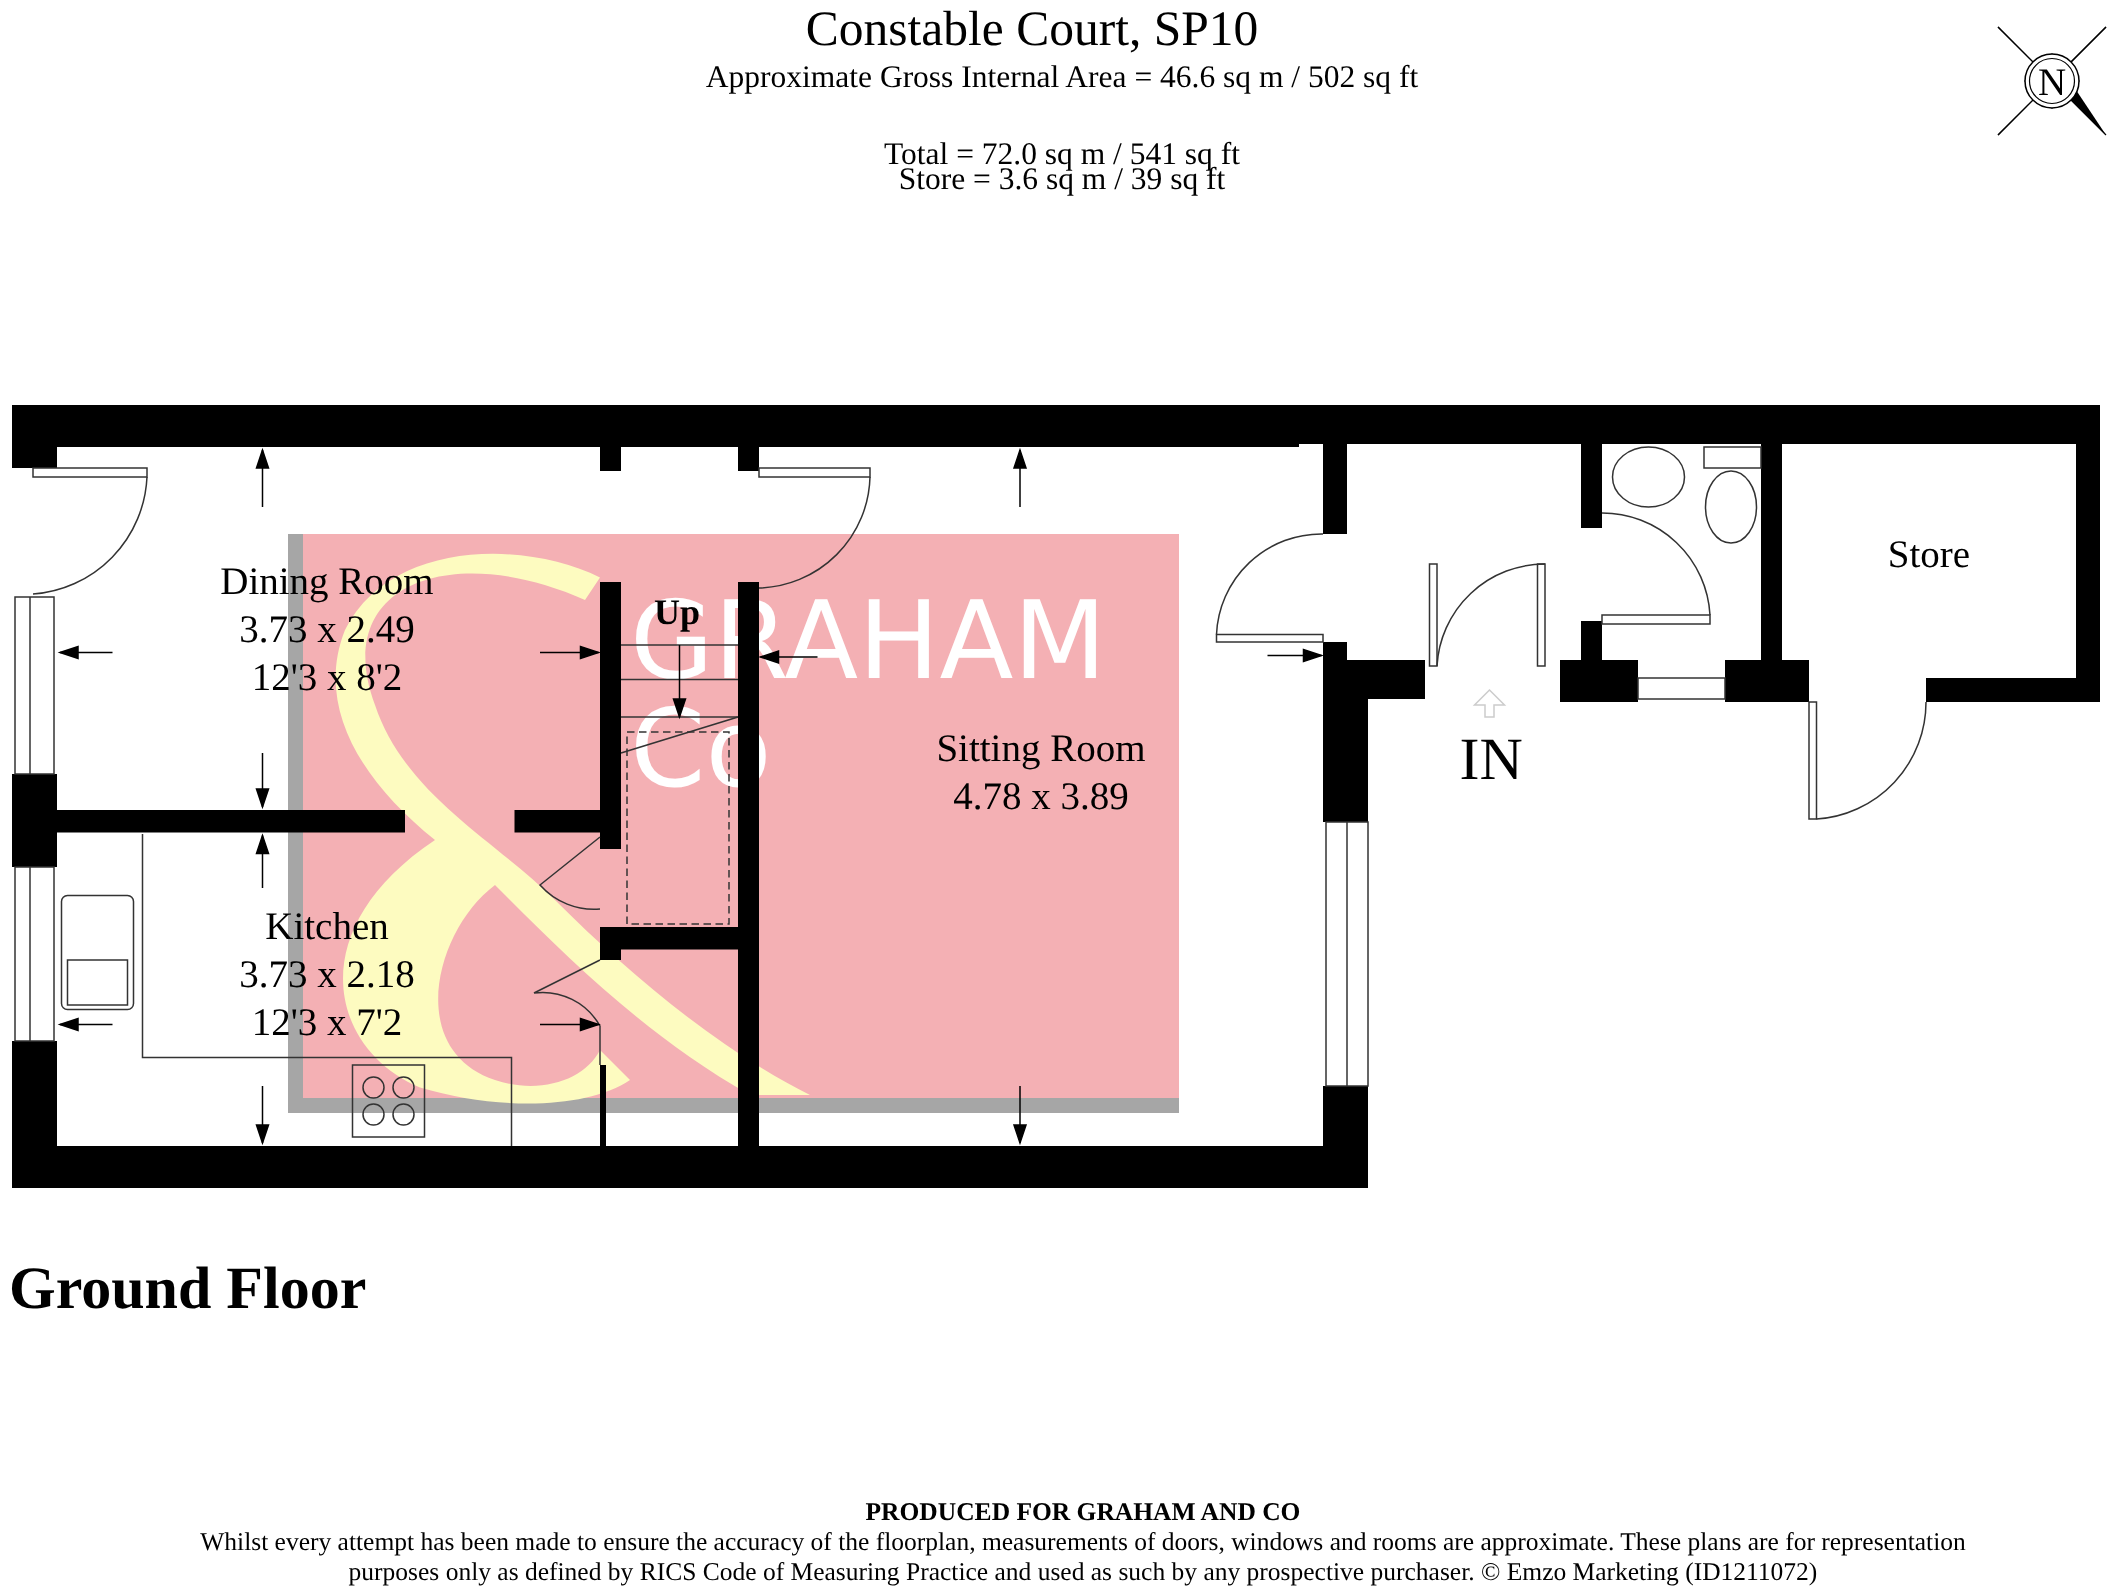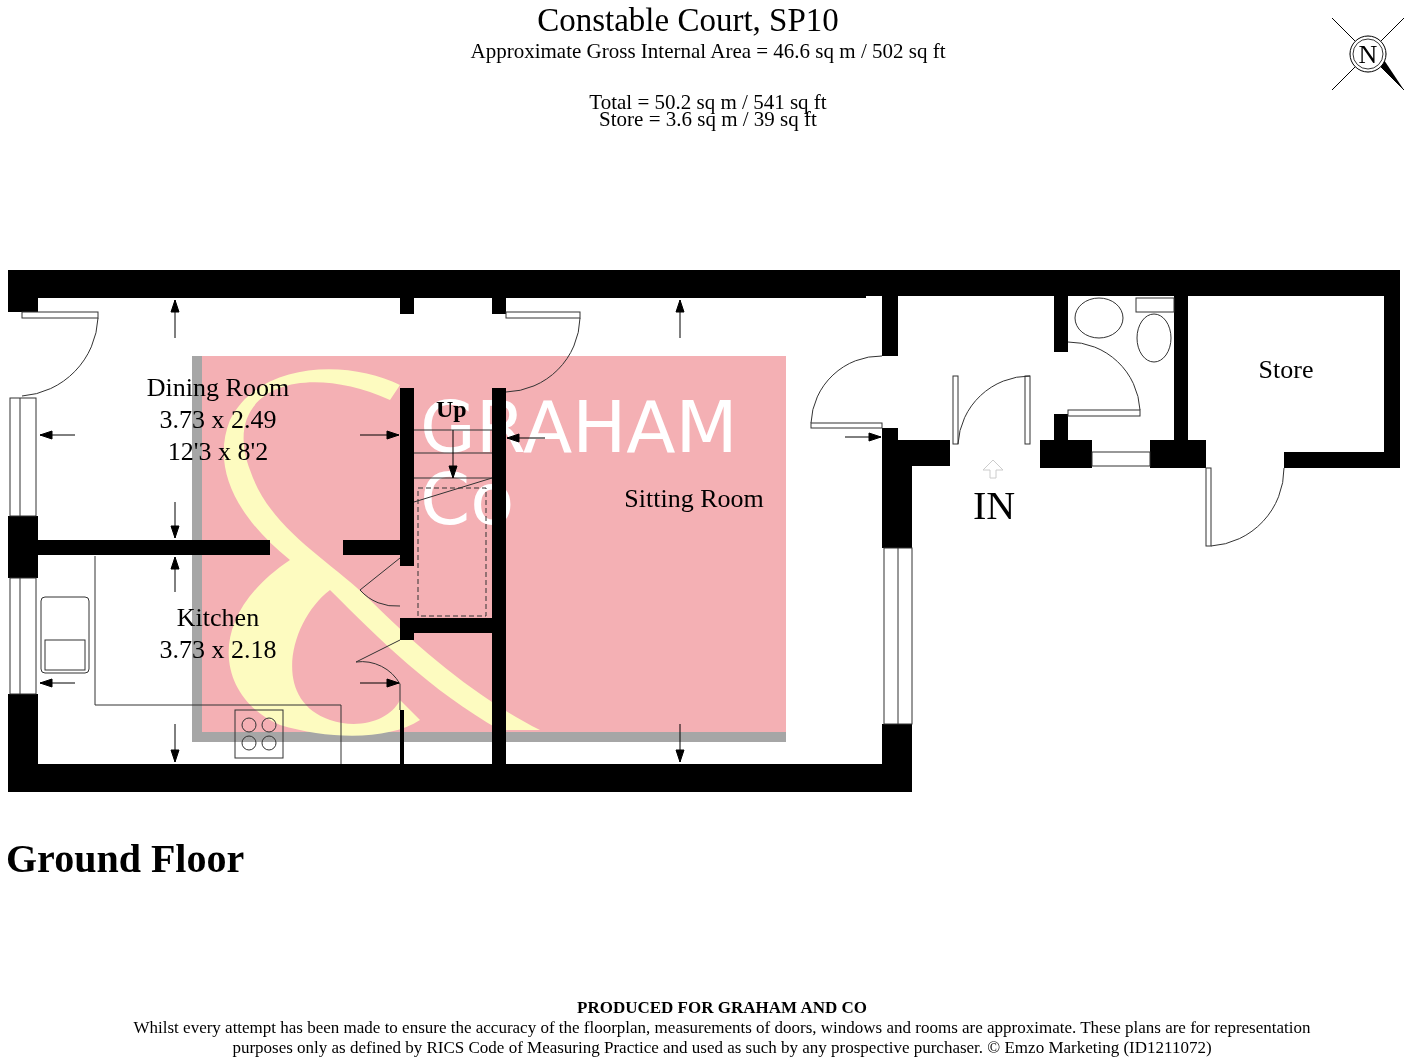--- a/index.html
+++ b/index.html
@@ -18,21 +18,21 @@
   .in-label { position:absolute; left:973px; top:482px; font-size:40px; }
   .up-label { position:absolute; left:436px; top:396px; font-size:24px;font-weight:bold; }
 </style>
 </head>
 <body>
 
 <div class="header">
   <div class="title">Constable Court, SP10</div>
   <div class="sub sub1">Approximate Gross Internal Area = 46.6 sq m / 502 sq ft</div>
   <div class="sub sub2">Store = 3.6 sq m / 39 sq ft</div>
-  <div class="sub sub3">Total = 50.2 sq m / 541 sq ft</div>
+  <div class="sub sub3">Total = 72.0 sq m / 541 sq ft</div>
 </div>
 
 <svg class="compass" viewBox="0 0 80 80">
   <g fill="none" stroke="#000" stroke-width="0.8">
     <polygon points="4,4 30,30 40,22 50,30 76,4 50,30 58,40 50,50 76,76 50,50 40,58 30,50 4,76 30,50 22,40 30,30"></polygon>
     <line x1="4" y1="4" x2="40" y2="40"></line>
       <line x1="76" y1="4" x2="40" y2="40"></line>
     <line x1="4" y1="76" x2="40" y2="40"></line>
   </g>
   <polygon points="50,50 76,76 56,46" fill="#000"></polygon>
@@ -177,23 +177,25 @@
 </svg>
 
 <div class="room-label" style="left:118px; top:372px; width:200px;">
   <span>Dining Room</span>
   <span>3.73 x 2.49</span>
   <span>12'3 x 8'2</span>
 </div>
 <div class="room-label" style="left:118px; top:602px; width:200px;">
   <span>Kitchen</span>
   <span>3.73 x 2.18</span>
+  <span>12'3 x 7'2</span>
 </div>
 <div class="room-label" style="left:594px; top:483px; width:200px;">
   <span>Sitting Room</span>
+  <span>4.78 x 3.89</span>
 </div>
 <div class="room-label" style="left:1236px; top:354px; width:100px;">
   <span>Store</span>
 </div>
 
 <div class="up-label">Up</div>
 <div class="in-label">IN</div>
 
 <div class="floor-label">Ground Floor</div>
 

